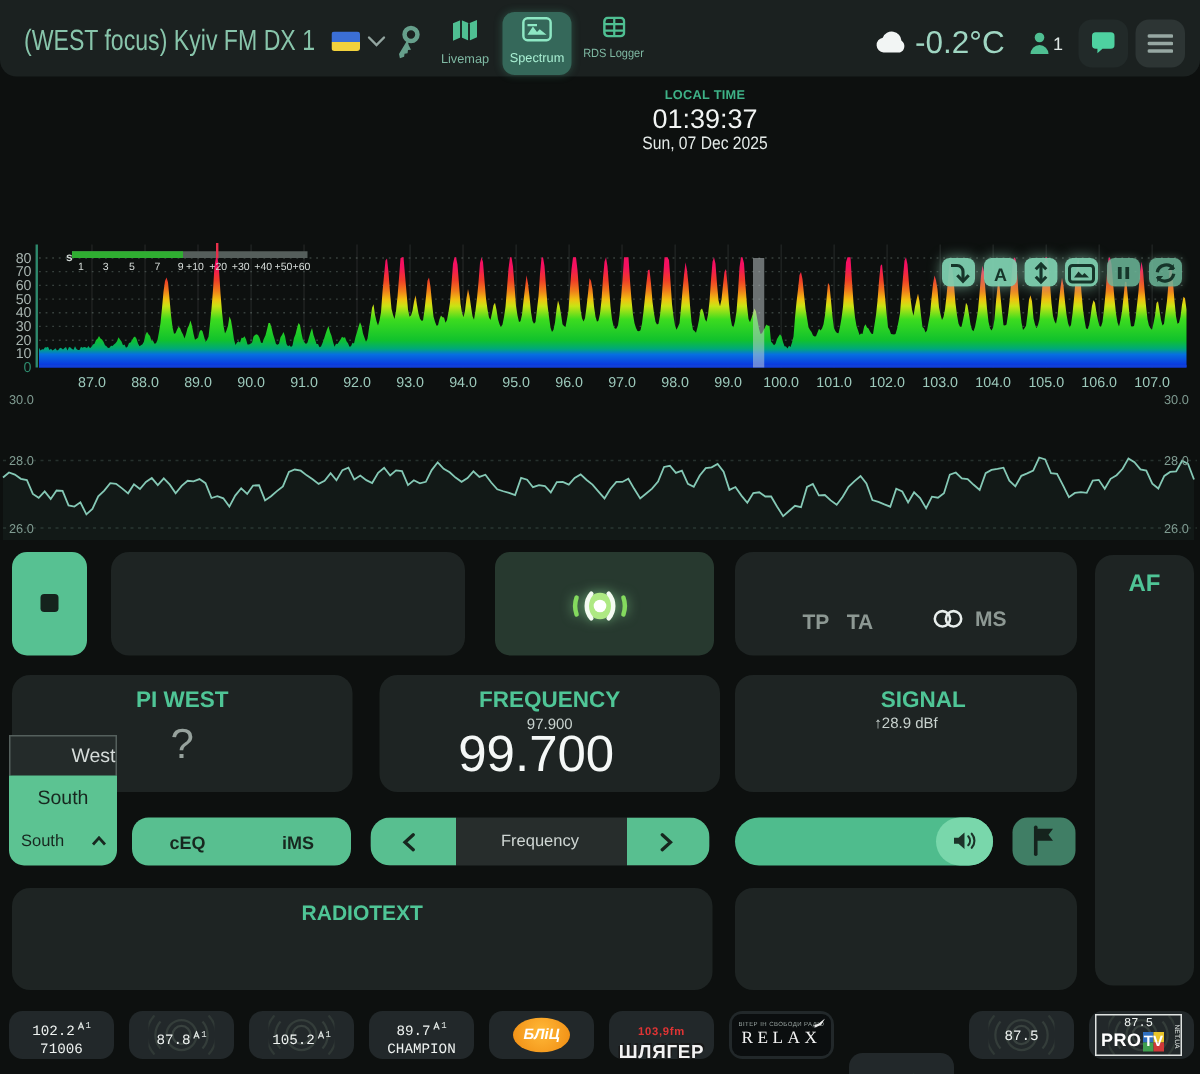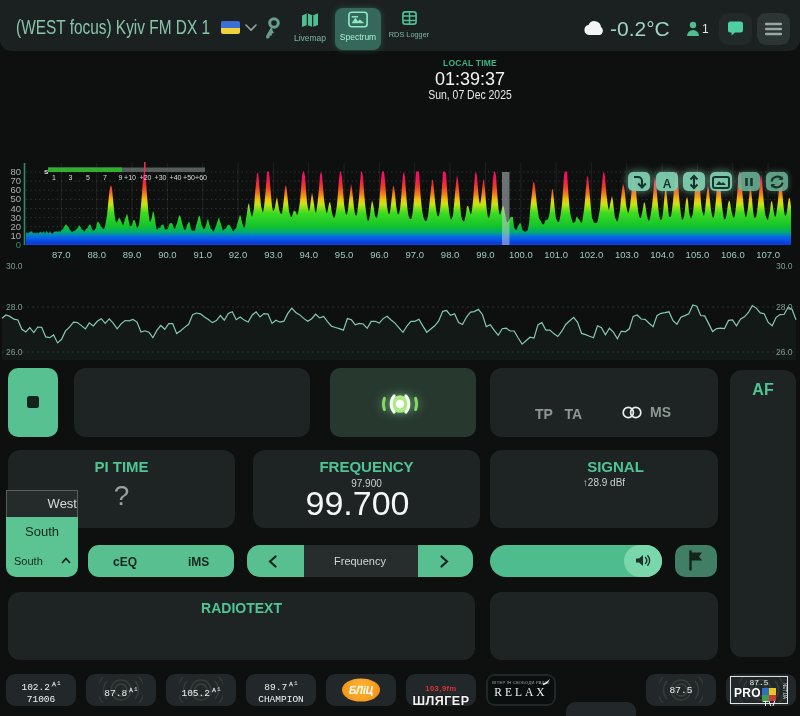--- a/index.html
+++ b/index.html
@@ -237,21 +237,21 @@
   <svg class="abs" style="left:622px;top:406px;" width="20" height="13" viewBox="0 0 20 13">
       <circle cx="6.3" cy="6.5" r="5.1" fill="none" stroke="#e8eeec" stroke-width="1.7"></circle>
       <circle cx="13.7" cy="6.5" r="5.1" fill="none" stroke="#e8eeec" stroke-width="1.7"></circle>
     </svg>
   <div class="abs" style="left:650px;top:404px;font-size:14px;font-weight:bold;color:#8d9893;">MS</div>
 
   <div class="panel" style="left:730px;top:370px;width:66px;height:287px;"></div>
   <div class="abs" style="left:730px;top:381px;width:66px;text-align:center;font-size:16px;font-weight:bold;color:#4fc596;">AF</div>
 
   <div class="panel" style="left:8px;top:450px;width:227px;height:78px;"></div>
-  <div class="abs" style="left:8px;top:458px;width:227px;text-align:center;font-size:15px;font-weight:bold;color:#4fc596;">PI TIME</div>
+  <div class="abs" style="left:8px;top:458px;width:227px;text-align:center;font-size:15px;font-weight:bold;color:#4fc596;">PI WEST</div>
   <div class="abs" style="left:8px;top:480px;width:227px;text-align:center;font-size:28px;color:#97a29d;">?</div>
 
   <div class="panel" style="left:253px;top:450px;width:227px;height:78px;"></div>
   <div class="abs" style="left:253px;top:458px;width:227px;text-align:center;font-size:15px;font-weight:bold;color:#4fc596;">FREQUENCY</div>
   <div class="abs" style="left:253px;top:478px;width:227px;text-align:center;font-size:10px;color:#c8d2ce;">97.900</div>
   <div class="abs" style="left:253px;top:484px;width:209px;text-align:center;font-size:34px;color:#f4f7f6;">99.700</div>
 
   <div class="panel" style="left:490px;top:450px;width:228px;height:78px;"></div>
   <div class="abs" style="left:490px;top:458px;width:228px;text-align:center;font-size:15px;font-weight:bold;color:#4fc596;padding-left:23px;">SIGNAL</div>
   <div class="abs" style="left:490px;top:477px;width:228px;text-align:center;font-size:10px;color:#c8d2ce;">↑28.9 dBf</div>
@@ -368,19 +368,19 @@
         <path d="M4 2a19 19 0 0 0 0 26 M40 2a19 19 0 0 1 0 26" stroke="#303936" stroke-width="1.5" fill="none"></path>
       </svg>
       <div style="position:absolute;left:4px;top:2px;width:58px;height:28px;border:1px solid #e0e4e2;">
         <div style="text-align:center;font-family:'Liberation Mono',monospace;font-size:8px;line-height:9px;margin-top:1px;color:#eef2f0;">87.5</div>
         <div style="position:absolute;left:3px;top:9px;font-size:12px;font-weight:bold;color:#fff;letter-spacing:0.3px;">PRO</div>
         <div style="position:absolute;left:31px;top:11px;width:14px;height:13px;">
           <div style="position:absolute;left:0;top:0;width:7px;height:6.5px;background:#2f6fbf;"></div>
           <div style="position:absolute;left:7px;top:0;width:7px;height:6.5px;background:#e8c428;"></div>
           <div style="position:absolute;left:0;top:6.5px;width:7px;height:6.5px;background:#3f9f4f;"></div>
           <div style="position:absolute;left:7px;top:6.5px;width:7px;height:6.5px;background:#cf3838;"></div>
-          <div style="position:absolute;left:0.5px;top:12px;font-size:10px;font-weight:normal;color:#fff;">TV</div>
+          <div style="position:absolute;left:0.5px;top:1px;font-size:10px;font-weight:bold;color:#fff;">TV</div>
         </div>
         <div style="position:absolute;right:0px;top:6px;font-size:4.5px;color:#dfe5e2;writing-mode:vertical-rl;">NET.UA</div>
       </div>
     </div>
 
 </div>
 
 </body></html>

